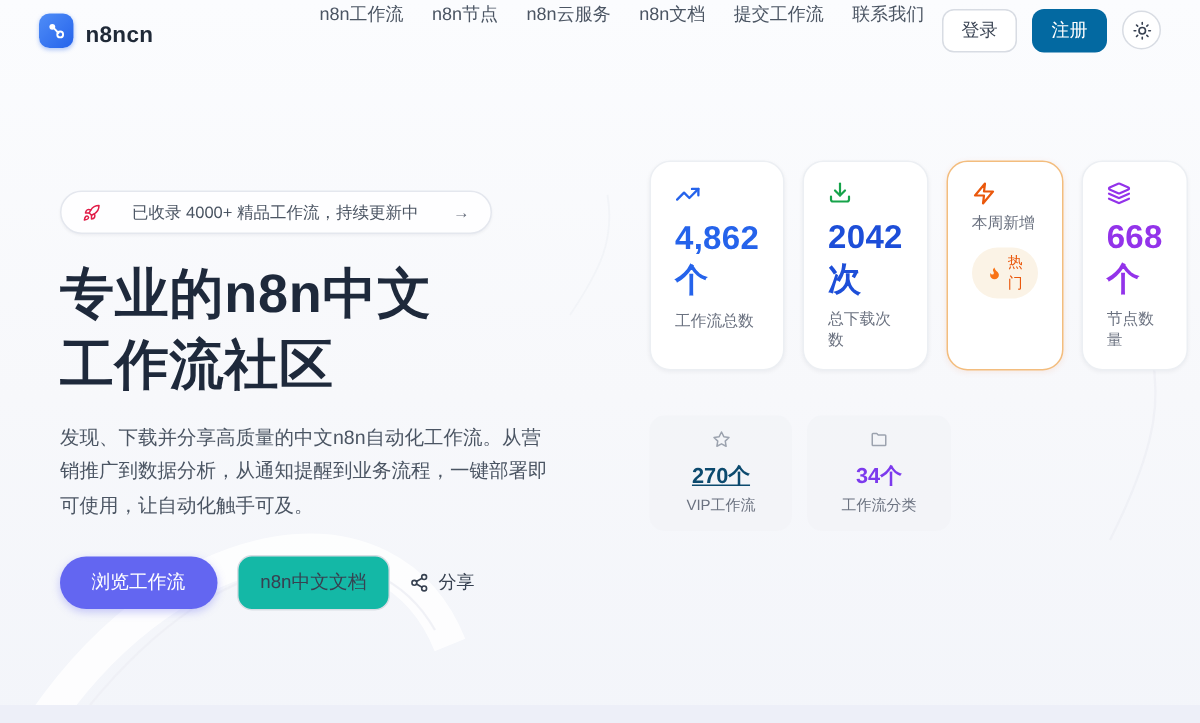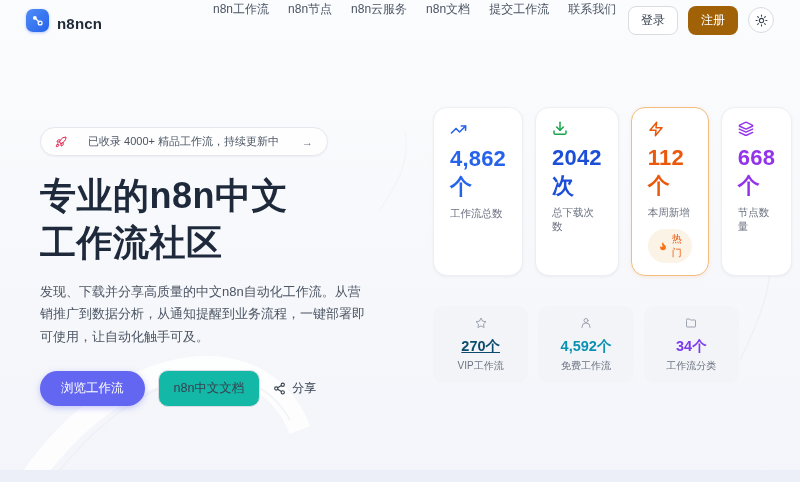--- a/index.html
+++ b/index.html
@@ -19,21 +19,21 @@
   .logo-box { width:23px; height:23px; border-radius:7px;
     background:linear-gradient(135deg,#4f8df7 0%,#2563eb 100%);
     display:flex; align-items:center; justify-content:center;
     box-shadow:0 1px 3px rgba(37,99,235,.35); }
   .brand-name { font-size:15px; font-weight:700; color:#1f2937; letter-spacing:.2px; }
   .nav { position:absolute; left:213px; top:1px; height:40px; display:flex; align-items:flex-start; gap:19px; }
   .nav-item { font-size:12px; color:#4b5563; cursor:pointer; white-space:nowrap; }
   .hdr-right { margin-left:auto; display:flex; align-items:center; gap:10px; }
   .btn-login { font-size:12px; color:#374151; background:#fff; border:1px solid #d8dce3;
     border-radius:8px; padding:5px 12px; cursor:pointer; }
-  .btn-register { font-size:12px; color:#fff; background:#a16207; border:none;
+  .btn-register { font-size:12px; color:#fff; background:#0369a1; border:none;
     border-radius:8px; padding:6px 13px; cursor:pointer; }
   .btn-theme { width:26px; height:26px; border-radius:50%; background:#fff; border:1px solid #d8dce3;
     display:flex; align-items:center; justify-content:center; cursor:pointer; }
 
   
   .hero-left { position:absolute; left:40px; top:127px; width:345px; z-index:4; }
   .badge { display:inline-flex; align-items:center; gap:21px; padding:6px 14px; border-radius:999px;
     border:1px solid #e4e7ee; background:rgba(255,255,255,.8); font-size:11px; color:#4b5563;
     box-shadow:0 1px 2px rgba(16,24,40,.05); cursor:pointer;text-align:right; }
   .badge .arrow { color:#6b7280; font-size:11px; margin-left:2px; }
@@ -180,21 +180,20 @@
       <div class="stat-value c-green">2042次</div>
       <div class="stat-label">总下载次数</div>
     </div>
 
     <div class="stat-card hot">
       <span>
         <svg width="16" height="16" viewBox="0 0 24 24" fill="none" stroke="#ea580c" stroke-width="2.2" stroke-linecap="round" stroke-linejoin="round">
           <path d="M13 2 3 14h9l-1 8 10-12h-9l1-8z"></path>
         </svg>
       </span>
-      <div class="stat-value c-orange">112个</div>
       <div class="stat-label">本周新增</div>
       <div class="hot-badge">
         <span>
           <svg width="10" height="10" viewBox="0 0 24 24" fill="#f97316">
             <path d="M8.5 14.5A2.5 2.5 0 0 0 11 12c0-1.38-.5-2-1-3-1.072-2.143-.224-4.054 2-6 .5 2.5 2 4.9 4 6.5 2 1.6 3 3.5 3 5.5a7 7 0 1 1-14 0c0-1.153.433-2.294 1-3a2.5 2.5 0 0 0 2.5 2.5z"></path>
           </svg>
         </span>
         <span>热门</span>
       </div>
     </div>
@@ -217,30 +216,20 @@
     <div class="mini-card">
       <span class="mini-icon">
         <svg width="12" height="12" viewBox="0 0 24 24" fill="none" stroke="#9ca3af" stroke-width="2" stroke-linejoin="round">
           <path d="M12 2l3.09 6.26L22 9.27l-5 4.87 1.18 6.88L12 17.77l-6.18 3.25L7 14.14 2 9.27l6.91-1.01L12 2z"></path>
         </svg>
       </span>
       <div class="mini-value c-amber">270个</div>
       <div class="mini-label">VIP工作流</div>
     </div>
 
-    <div class="mini-card">
-      <span class="mini-icon">
-        <svg width="12" height="12" viewBox="0 0 24 24" fill="none" stroke="#9ca3af" stroke-width="2" stroke-linecap="round">
-          <circle cx="12" cy="7" r="4"></circle>
-            <path d="M4 21v-1a8 8 0 0 1 16 0v1"></path>
-        </svg>
-      </span>
-      <div class="mini-value c-cyan">4,592个</div>
-      <div class="mini-label">免费工作流</div>
-    </div>
 
     <div class="mini-card">
       <span class="mini-icon">
         <svg width="12" height="12" viewBox="0 0 24 24" fill="none" stroke="#9ca3af" stroke-width="2" stroke-linejoin="round">
           <path d="M3 7V5a1 1 0 0 1 1-1h5l2 2h9a1 1 0 0 1 1 1v12a1 1 0 0 1-1 1H4a1 1 0 0 1-1-1V7z"></path>
         </svg>
       </span>
       <div class="mini-value c-violet">34个</div>
       <div class="mini-label">工作流分类</div>
     </div>

